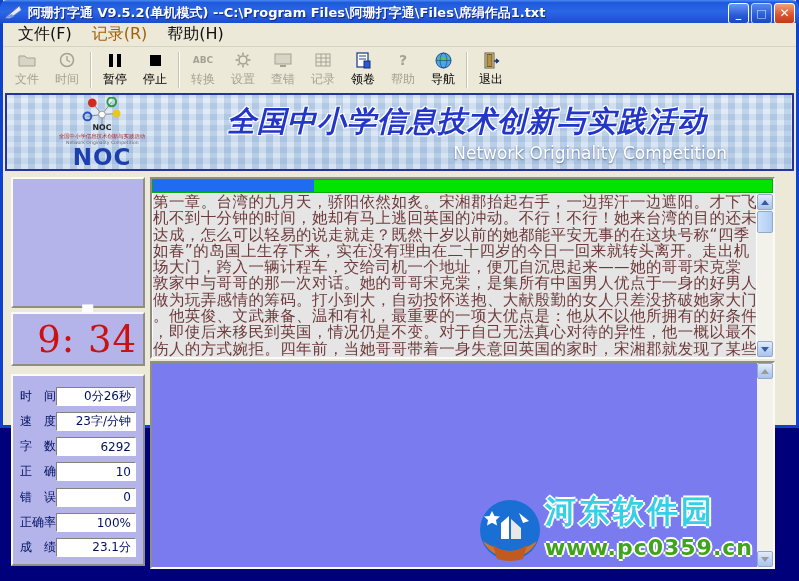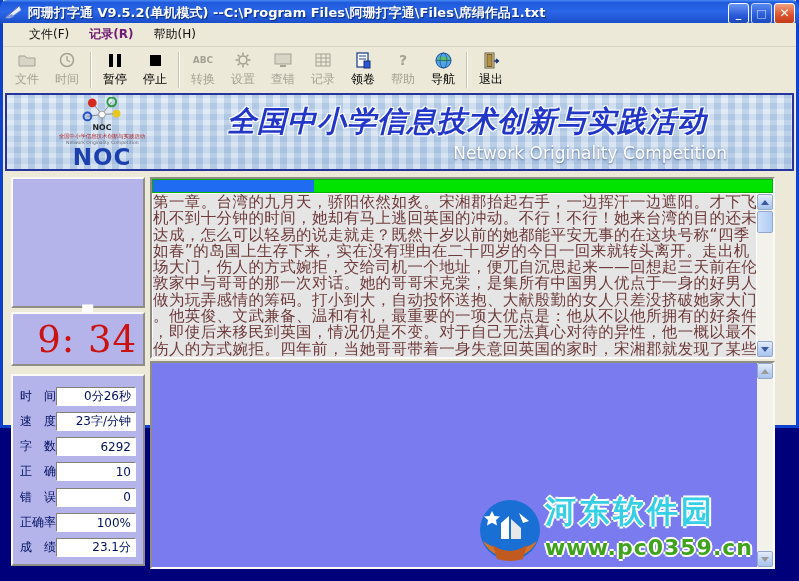--- a/index.html
+++ b/index.html
@@ -17,24 +17,24 @@
                 white-space:nowrap; overflow:hidden; flex:1; }
   .winbtns { display:flex; gap:2px; }
   .winbtn { width:21px; height:21px; border-radius:3px; border:1px solid #fff;
             color:#fff; font-size:11px; font-weight:bold; display:flex; align-items:center;
             justify-content:center; line-height:1; }
   .btn-min,.btn-max { background:linear-gradient(180deg,#6a96f5,#2a5ad8 60%,#1e48b8); }
   .btn-max { opacity:.75; }
   .btn-close { background:linear-gradient(180deg,#f0a080,#dd5630 55%,#c23a18); font-size:12px; }
   
   .menubar { position:absolute; left:0; top:23px; width:793px; height:24px; background:#ece9d8;
-             display:flex; align-items:center; padding-left:16px; font-size:12px; color:#111;
+             display:flex; align-items:center; padding-left:5px; font-size:16px; color:#111;
              border-bottom:1px solid #d8d4c0; }
   .menu-item { padding:3px 10px; }
-  .menu-item.disabled { color:#701a75;font-weight:bold; }
+  .menu-item.disabled { color:#a16207; }
   
   .toolbar { position:absolute; left:0; top:47px; width:793px; height:45px; background:#ece9d8;
              display:flex; align-items:center; padding-left:4px; }
   .tbtn { width:40px; height:42px; display:flex; flex-direction:column; align-items:center;
           justify-content:center; gap:2px; font-size:12px; color:#000; }
   .tbtn .ticon { height:18px; display:flex; align-items:center; justify-content:center; }
   .tbtn.disabled { color:#a5a195; }
   .tsep { width:2px; height:36px; margin:0 3px;
           border-left:1px solid #c8c4b0; border-right:1px solid #ffffff; }
   .pause-bars { display:flex; gap:4px; }
@@ -327,21 +327,21 @@
 
   <div class="text-panel">
     <div class="progress">
       <div class="progress-fill" style="width:26%"></div>
     </div>
     <div class="article">
       <div class="tline">第一章。台湾的九月天，骄阳依然如炙。宋湘郡抬起右手，一边挥汗一边遮阳。才下飞</div>
       <div class="tline">机不到十分钟的时间，她却有马上逃回英国的冲动。不行！不行！她来台湾的目的还未</div>
       <div class="tline">达成，怎么可以轻易的说走就走？既然十岁以前的她都能平安无事的在这块号称“四季</div>
       <div class="tline">如春”的岛国上生存下来，实在没有理由在二十四岁的今日一回来就转头离开。走出机</div>
-      <div class="tline">场大门，伤人的方式婉拒，交给司机一个地址，便兀自沉思起来——回想起三天前在伦</div>
+      <div class="tline">场大门，跨入一辆计程车，交给司机一个地址，便兀自沉思起来——她的哥哥宋克棠</div>
       <div class="tline">敦家中与哥哥的那一次对话。她的哥哥宋克棠，是集所有中国男人优点于一身的好男人</div>
       <div class="tline">做为玩弄感情的筹码。打小到大，自动投怀送抱、大献殷勤的女人只差没挤破她家大门</div>
       <div class="tline">。他英俊、文武兼备、温和有礼，最重要的一项大优点是：他从不以他所拥有的好条件</div>
       <div class="tline">，即使后来移民到英国，情况仍是不变。对于自己无法真心对待的异性，他一概以最不</div>
       <div class="tline">伤人的方式婉拒。四年前，当她哥哥带着一身失意回英国的家时，宋湘郡就发现了某些</div>
     </div>
     <div class="vscroll text-scroll">
       <div class="sbtn up">
           <i class="arrow up"></i>
         </div>

